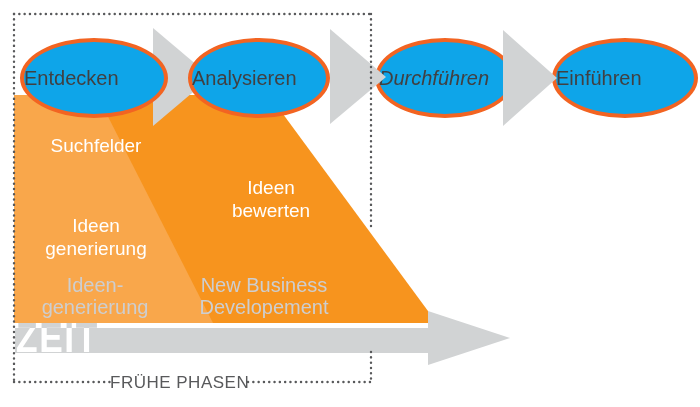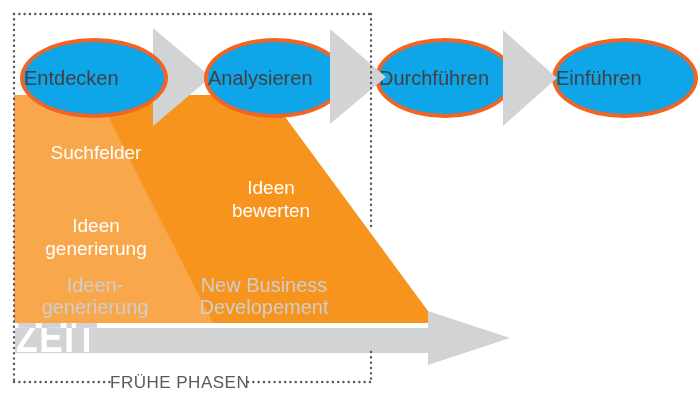--- a/index.html
+++ b/index.html
@@ -22,29 +22,29 @@
   .zeit-gray  { color:#d1d3d4; z-index:2; }
   .zeit-white { color:#ffffff; z-index:3; clip-path:inset(12px 0 0 0); }
 
   .ellipse {
     position:absolute; top:38px; height:80px; box-sizing:border-box;
     background:#0ea5e9; border:4px solid #f26422; border-radius:50%;
     display:flex; align-items:center; justify-content:flex-start;
     color:#414042; font-size:20px; z-index:6; white-space:nowrap;
   }
   .el-1 { left:20px;  width:148px; }
-  .el-2 { left:204px; width:142px; }
-  .el-3 { left:375px; width:140px; }
+  .el-2 { left:188px; width:142px; }
+  .el-3 { left:375px; width:140px;font-style:italic; }
   .el-4 { left:552px; width:146px; }
 
   .funnel-text {
     position:absolute; width:140px; text-align:center; z-index:5;
     color:#ffffff; font-size:19px; line-height:23px;
   }
-  .ft-such { left:26px;  top:141px; }
+  .ft-such { left:26px;  top:134px; }
   .ft-entw { left:26px;  top:214px; }
   .ft-bew  { left:201px; top:176px; }
   .funnel-sub {
     position:absolute; width:150px; text-align:center; z-index:5;
     color:#cdced0; font-size:20px; line-height:22px;
   }
   .fs-gen { left:20px;  top:274px; }
   .fs-nbd { left:189px; top:274px; }
 
   .phases-label {

